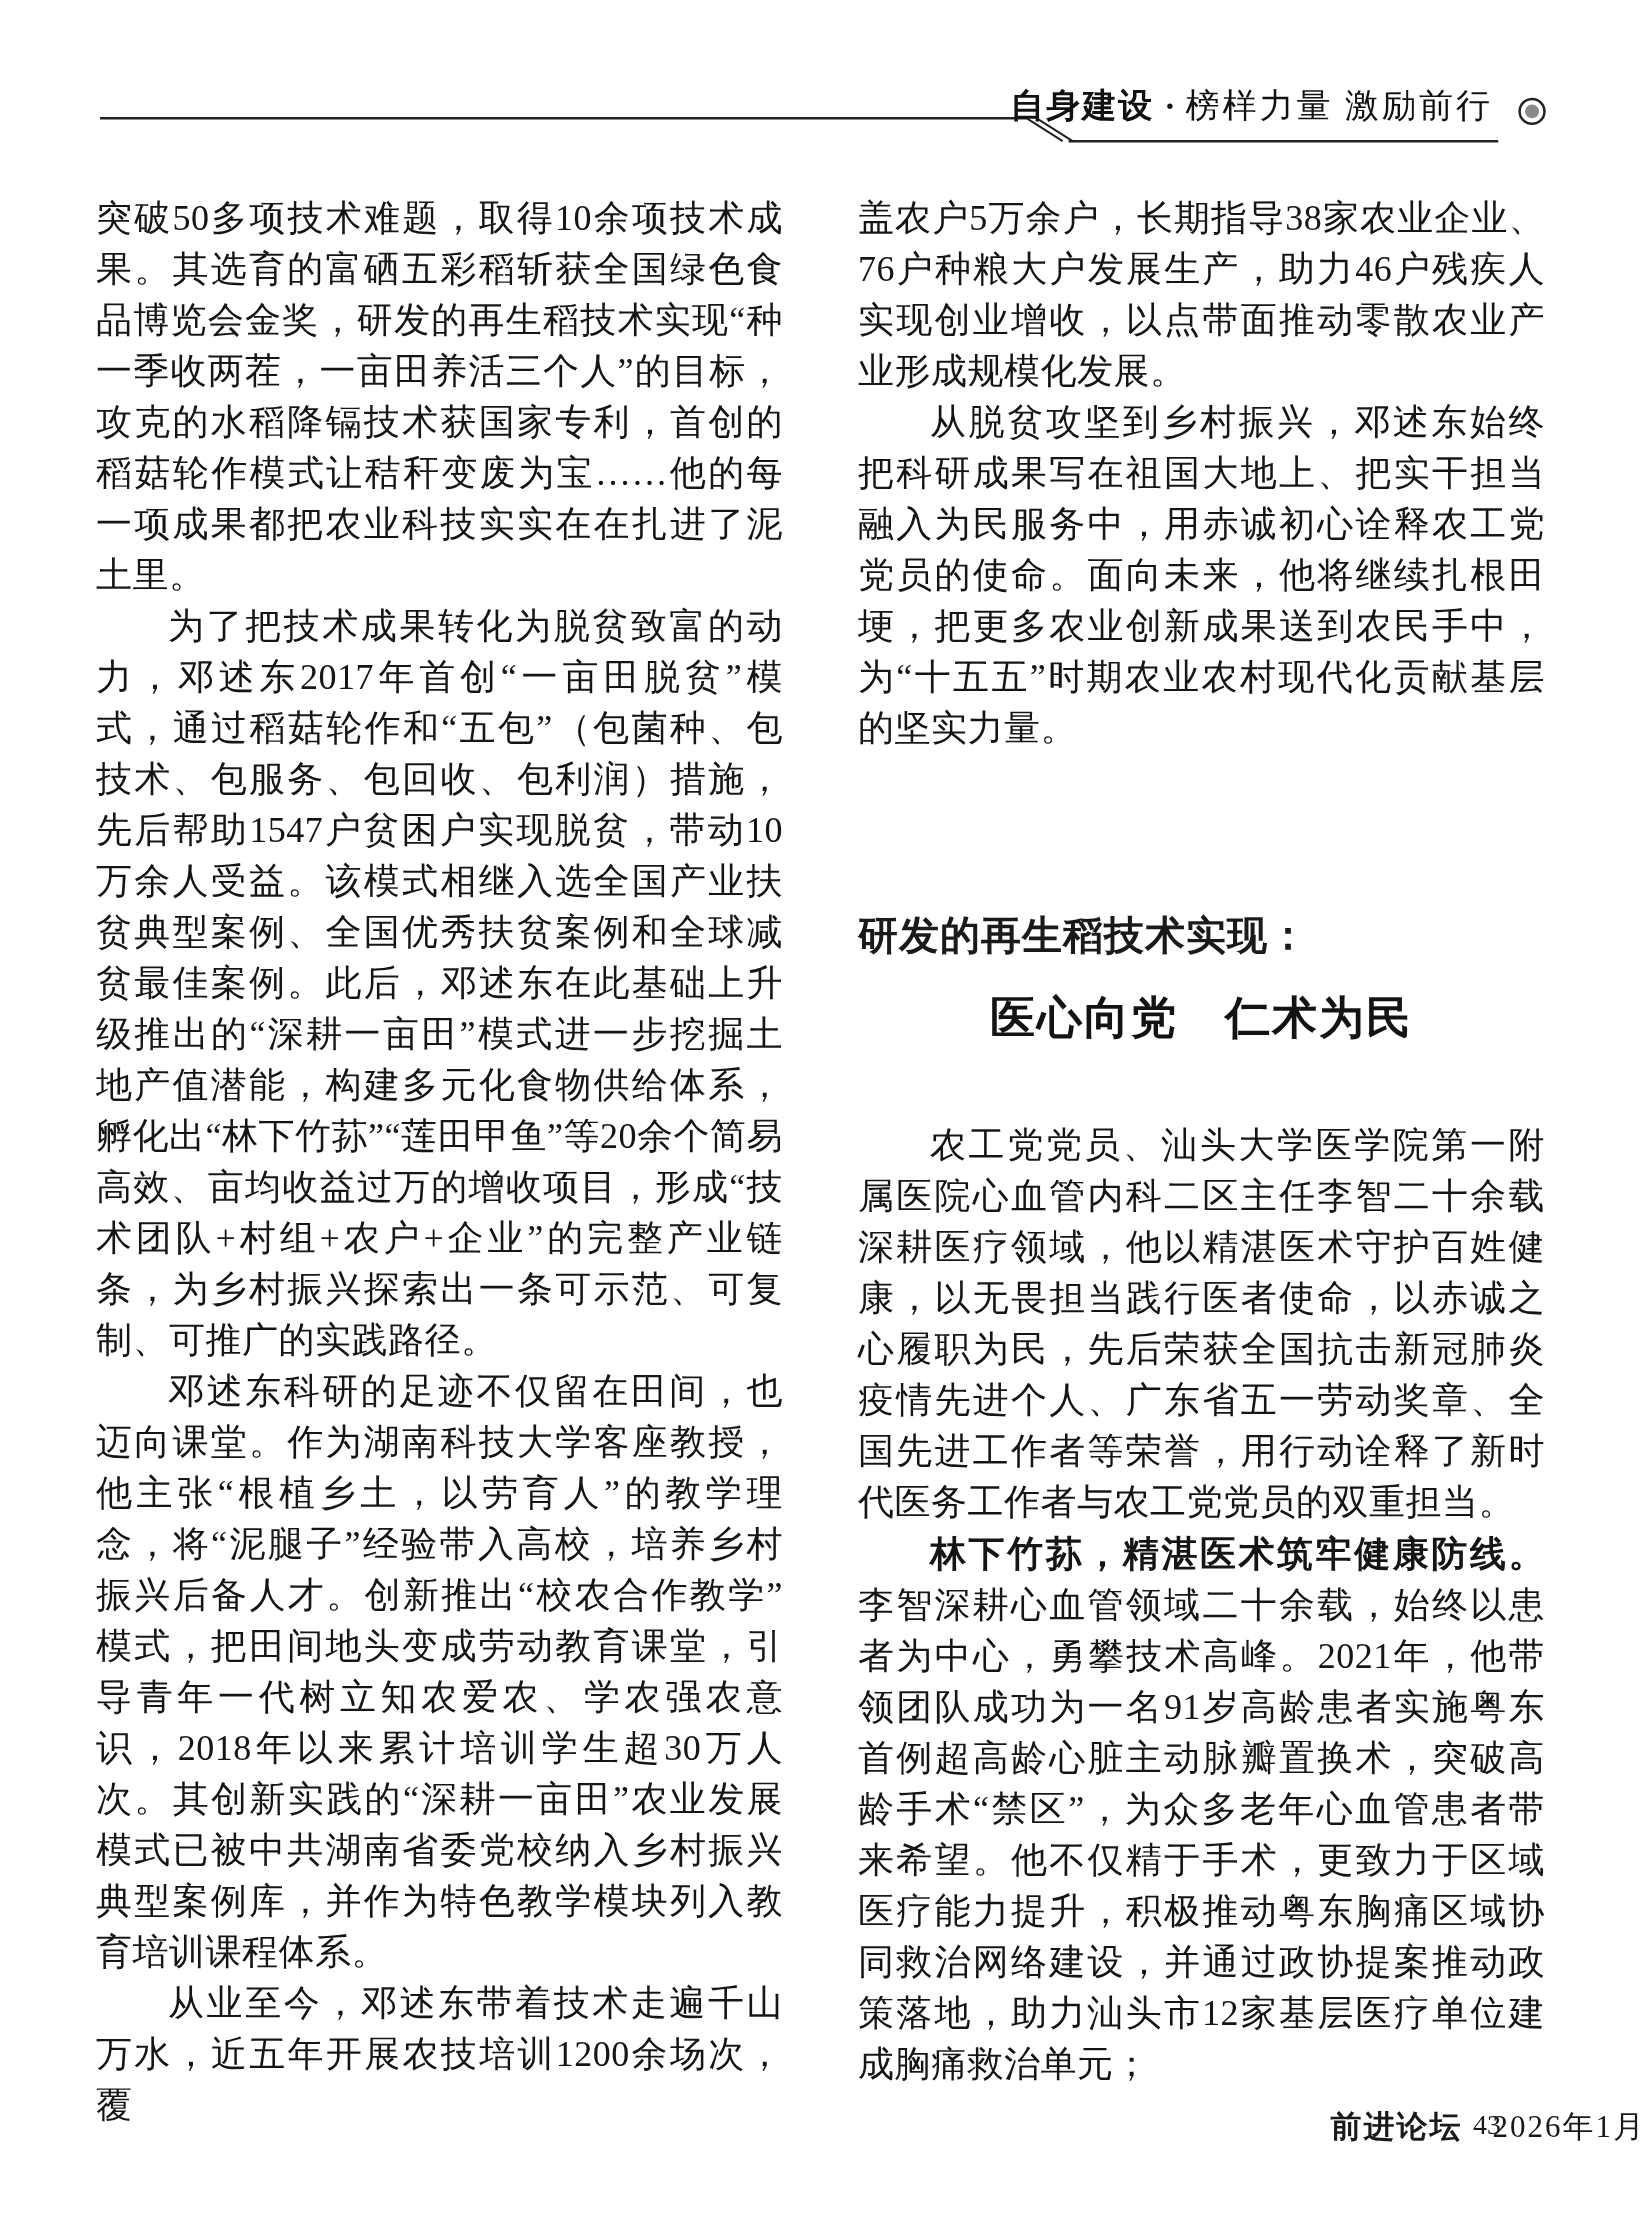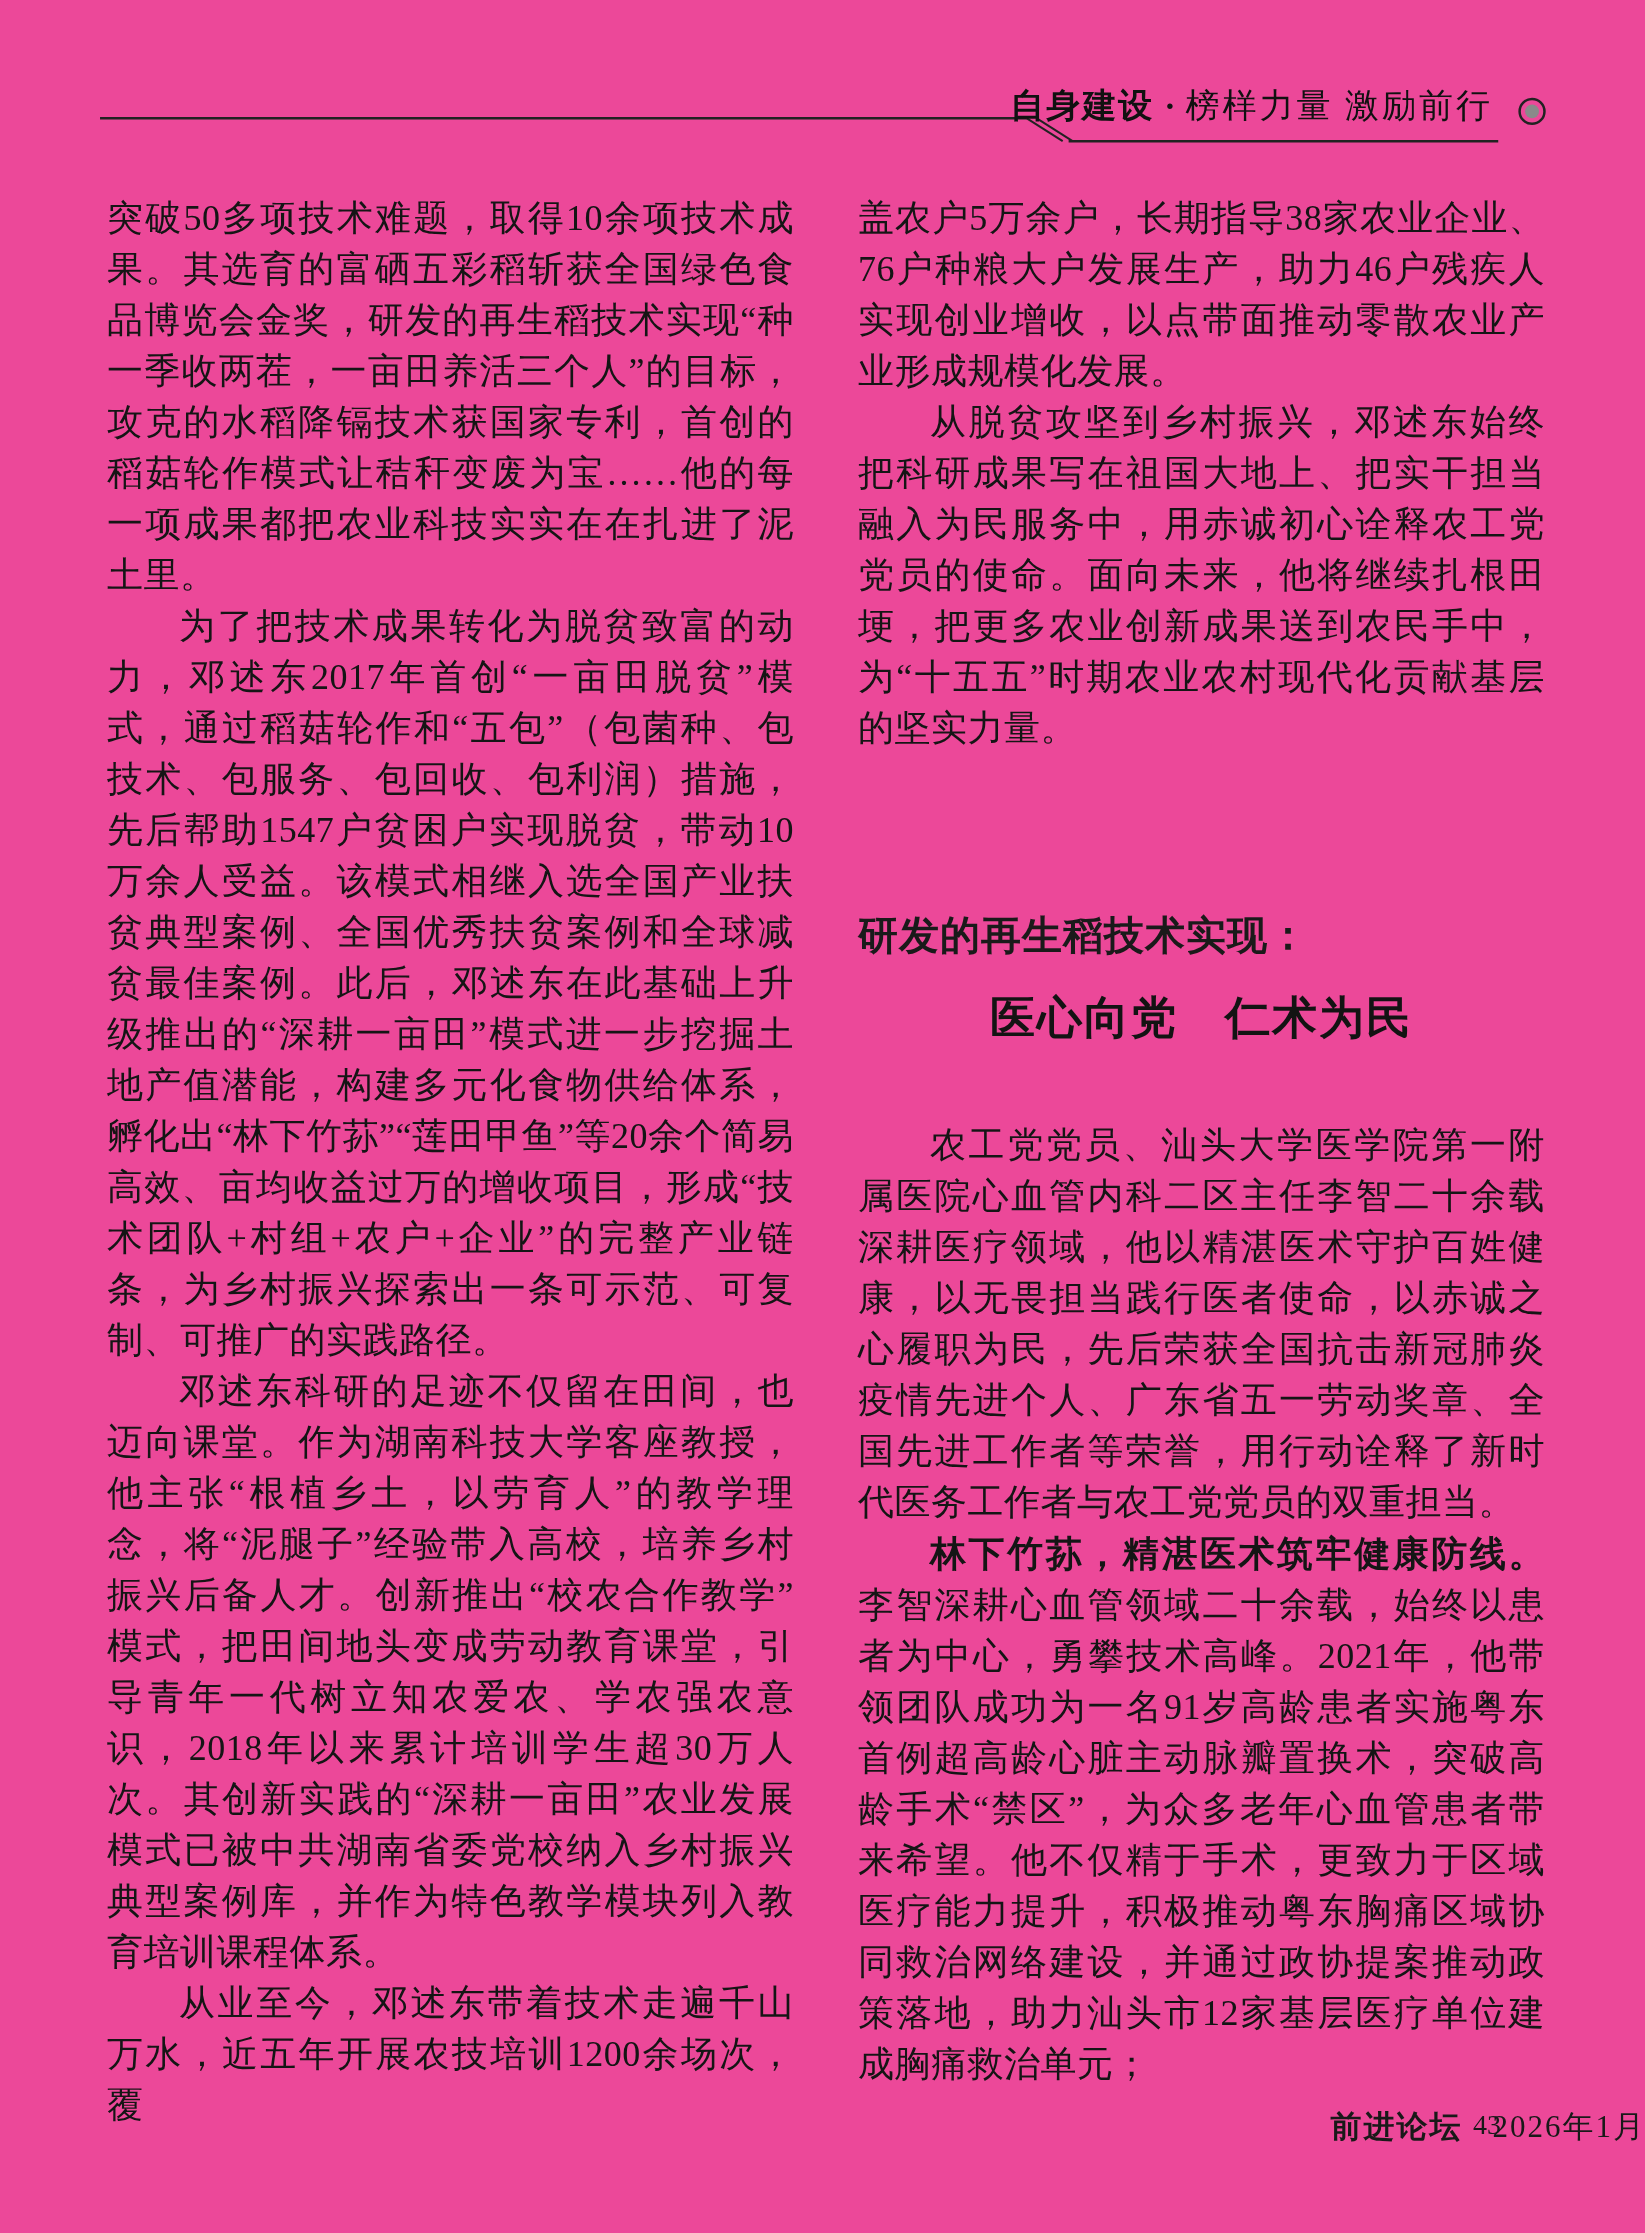--- a/index.html
+++ b/index.html
@@ -1,20 +1,20 @@
 <!DOCTYPE html>
 <html lang="zh"><head>
 <meta charset="utf-8">
 <style>
   html,body{margin:0;padding:0;background:#e8e8e8;}
   .page{
     position:relative;
     width:1646px;height:2234px;
     margin:0 auto;
-    background:#ec4899;
+    background:#ffffff;
     color:#151515;
     font-family:"Liberation Serif", serif;
     overflow:hidden;
   }
   
   .header-rule-svg{position:absolute;left:0;top:0;width:1646px;height:179px;}
   .header-label{
     position:absolute;top:86px;right:153px;
     font-size:34px;line-height:38px;white-space:nowrap;
     color:#111;
@@ -24,21 +24,21 @@
   .header-label .hl{font-family:"Liberation Serif", serif;font-weight:400;letter-spacing:3px;}
   
   .col{
     position:absolute;width:687px;
     font-size:36px;line-height:51px;
     text-align:justify;
     letter-spacing:0.5px;
   }
   .col p{margin:0;}
   .col p.indent{text-indent:2em;}
-  #col-left{left:107px;top:193px;}
+  #col-left{left:96px;top:193px;}
   #col-right-top{left:858px;top:193px;}
   #col-right-bottom{left:858px;top:1120px;}
   .lead-bold{font-family:"Liberation Sans", sans-serif;font-weight:700;}
   
   .kicker{
     position:absolute;left:858px;top:911px;width:687px;
     font-family:"Liberation Sans", sans-serif;font-weight:700;
     font-size:40px;line-height:48px;color:#1a1a1a;letter-spacing:1px;
   }
   .article-title{

